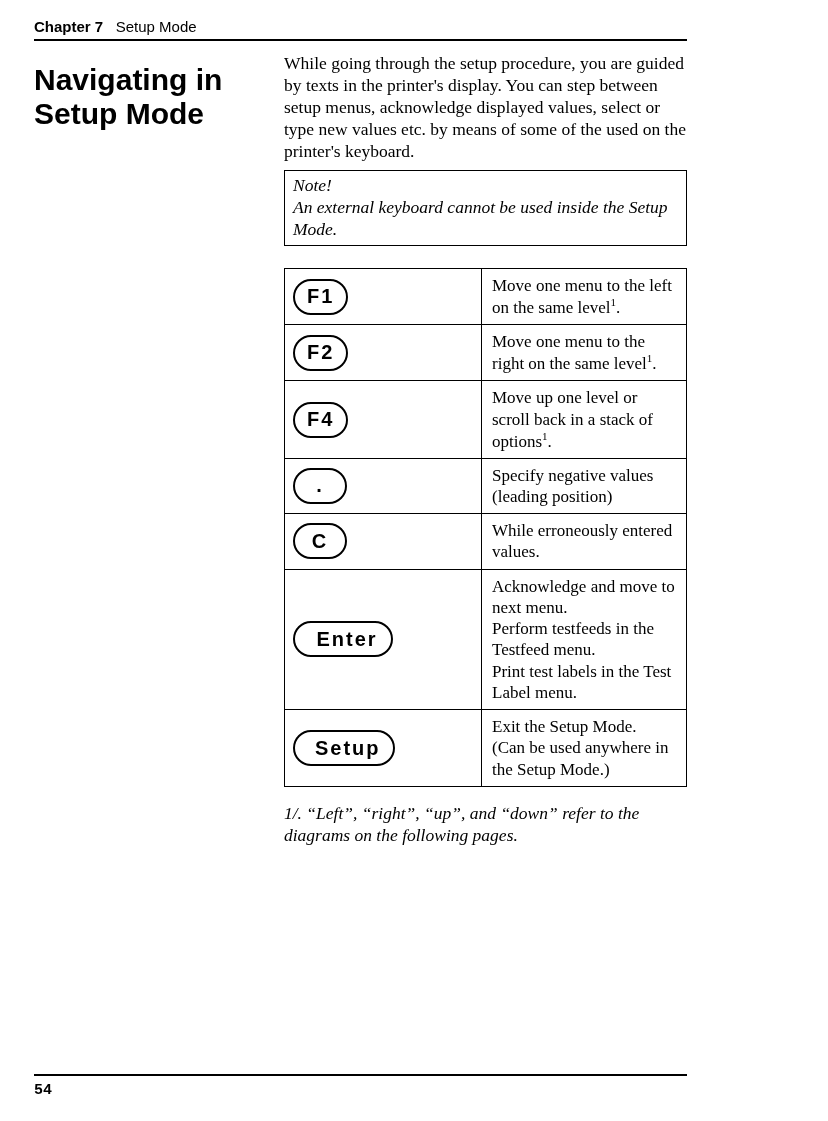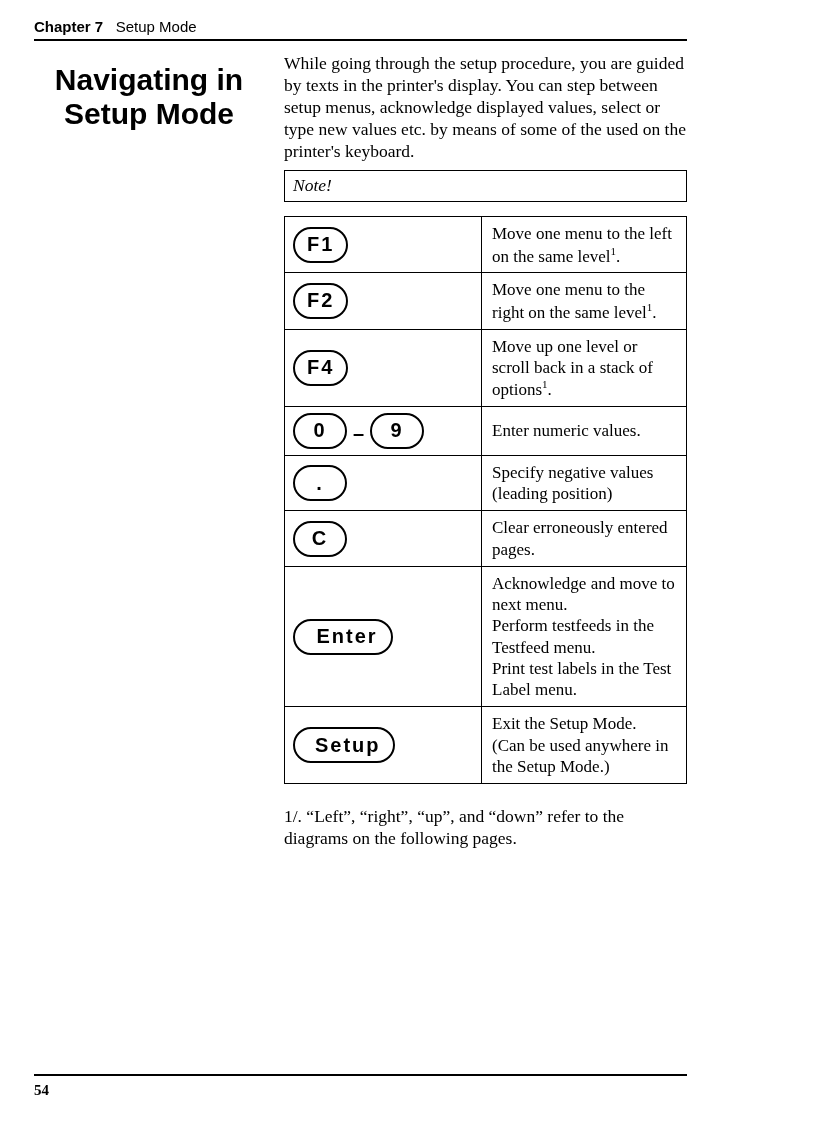--- a/index.html
+++ b/index.html
@@ -29,41 +29,40 @@
     border-top: 2px solid #000;
     margin: 0 0 12px 0;
   }
   .columns {
     display: flex;
     gap: 20px;
   }
   .leftcol {
     width: 230px;
     flex: 0 0 230px;
-    text-align: center;
   }
   .rightcol {
     flex: 1;
     font-size: 17.5px;
     line-height: 1.25;
   }
   .section-heading {
     font-family: Arial, Helvetica, sans-serif;
     font-weight: bold;
     font-size: 30px;
     line-height: 1.12;
     margin: 10px 0 0 0;
   }
   .intro {
     margin: 0 0 8px 0;
   }
   .note-box {
     border: 1.5px solid #000;
     padding: 4px 8px;
-    margin: 6px 0 14px 0;
+    margin: 6px 0 22px 0;
     font-style: italic;
   }
   .note-box .note-title { font-style: italic; }
   table.key-table {
     border-collapse: collapse;
     width: 100%;
     table-layout: fixed;
   }
   table.key-table td {
     border: 1.5px solid #000;
@@ -97,37 +96,38 @@
   .key-sep {
     display: inline-block;
     margin: 0 6px;
     font-family: Arial, Helvetica, sans-serif;
     font-weight: 900;
     font-size: 20px;
     vertical-align: middle;
   }
   sup { font-size: 11px; }
   .footnote {
-    margin-top: 22px;
+    font-style: italic;
+    margin-top: 16px;
   }
   .footer {
     position: absolute;
     bottom: 22px;
     left: 34px;
     right: 34px;
   }
   .bottom-rule {
     border: none;
     border-top: 2px solid #000;
     margin-bottom: 6px;
   }
   .footer-row {
     display: flex;
     justify-content: space-between;
-    font-family: Liberation Serif, serif;
+    font-family: Liberation Mono, monospace;
     font-style: italic;
     font-size: 15px;
     gap: 35px;
   }
   .footer-row .pg {
     font-weight: bold;
     font-style: normal;
   }
 </style>
 </head>
@@ -141,47 +141,44 @@
 
   <div class="columns">
     <div class="leftcol">
       <h1 class="section-heading">Navigating in Setup Mode</h1>
     </div>
     <div class="rightcol">
       <p class="intro">While going through the setup procedure, you are guided by texts in the printer's display. You can step between setup menus, acknowledge displayed values, select or type new values etc. by means of some of the used on the printer's keyboard.</p>
 
       <div class="note-box">
         <div class="note-title">Note!</div>
+        <div>An external keyboard cannot be used inside the Setup Mode.</div>
       </div>
 
       <table class="key-table">
         <tbody id="key-rows">
             <tr>
               <td class="keycell"><span class="keycap">F1</span></td>
               <td>Move one menu to the left on the same level<sup>1</sup>.</td>
             </tr>
             <tr>
               <td class="keycell"><span class="keycap">F2</span></td>
               <td>Move one menu to the right on the same level<sup>1</sup>.</td>
             </tr>
             <tr>
               <td class="keycell"><span class="keycap">F4</span></td>
               <td>Move up one level or scroll back in a stack of options<sup>1</sup>.</td>
             </tr>
             <tr>
-              <td class="keycell"><span class="keycap">0</span><span class="key-sep">–</span><span class="keycap">9</span></td>
-              <td>Enter numeric values.</td>
-            </tr>
-            <tr>
               <td class="keycell"><span class="keycap">.</span></td>
               <td>Specify negative values (leading position)</td>
             </tr>
             <tr>
               <td class="keycell"><span class="keycap">C</span></td>
-              <td>Clear erroneously entered pages.</td>
+              <td>While erroneously entered values.</td>
             </tr>
             <tr>
               <td class="keycell"><span class="keycap wide">Enter</span></td>
               <td>Acknowledge and move to next menu.<br>Perform testfeeds in the Testfeed menu.<br>Print test labels in the Test Label menu.</td>
             </tr>
             <tr>
               <td class="keycell"><span class="keycap wide">Setup</span></td>
               <td>Exit the Setup Mode.<br>(Can be used anywhere in the Setup Mode.)</td>
             </tr>
           </tbody>

